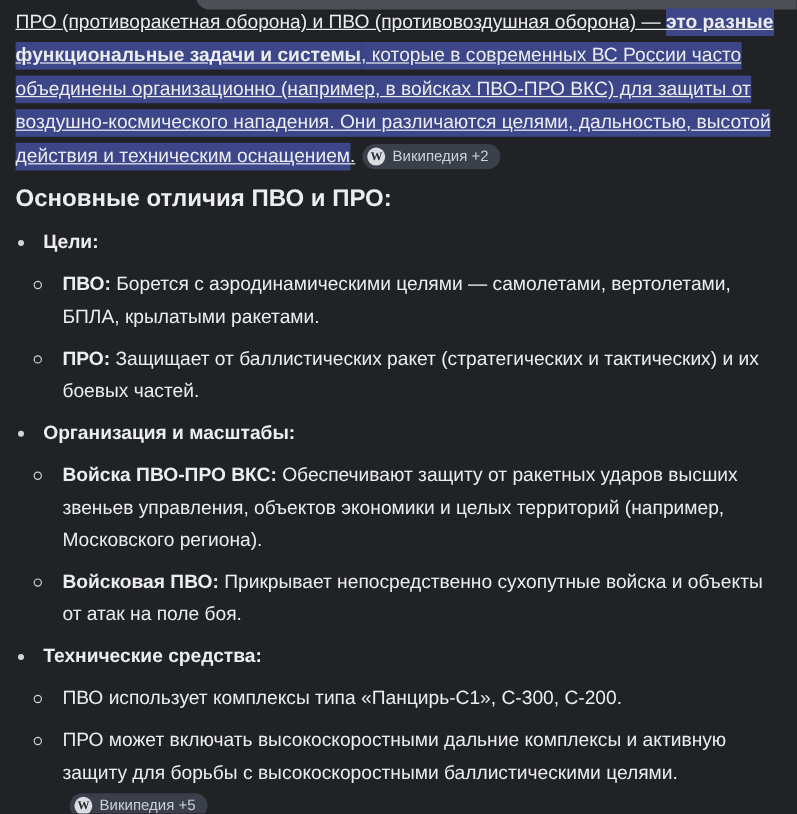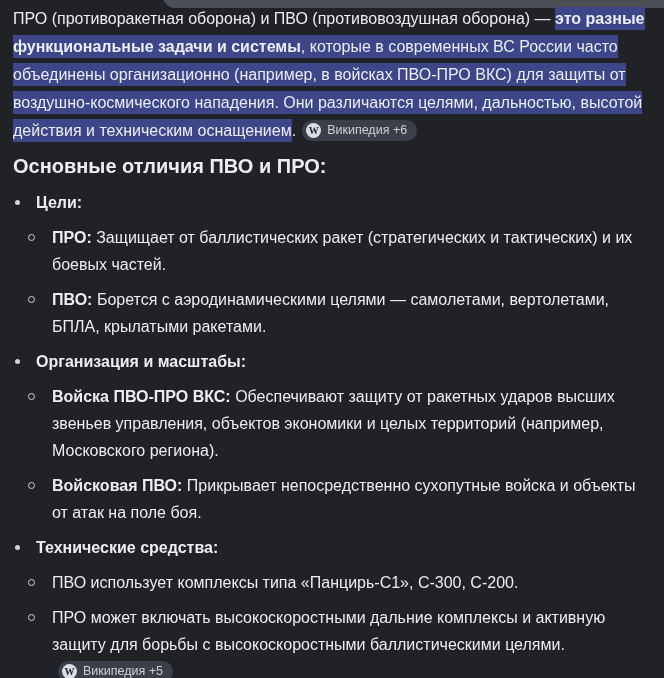--- a/index.html
+++ b/index.html
@@ -15,21 +15,21 @@
   }
   .top-edge {
     position: absolute;
     top: -8px; left: 163px; right: 0;
     height: 16px;
     background: #4d4f57;
     border-bottom-left-radius: 12px;
   }
   .content { position: relative; padding: 5px 13px 0; }
 
-  .intro { margin: 0; line-height: 28px; }
+  .intro { margin: 0; line-height: 28px; text-decoration: underline; }
   mark.hl {
     background: #3c4689;
     color: inherit;
     padding: 3px 0;
     -webkit-box-decoration-break: clone;
     box-decoration-break: clone;
   }
   .b { font-weight: bold; }
 
   h3 {
@@ -90,38 +90,38 @@
 </style>
 </head>
 <body>
 
 <div class="top-edge"></div>
 
 <div class="content">
 
   <p class="intro"><span>ПРО (противоракетная оборона) и ПВО (противовоздушная оборона) — </span><mark class="hl b">это разные функциональные задачи и системы</mark><mark class="hl">, которые в современных ВС России часто объединены организационно (например, в войсках ПВО-ПРО ВКС) для защиты от воздушно-космического нападения. Они различаются целями, дальностью, высотой действия и техническим оснащением</mark><span>.</span><button class="badge">
         <span class="wicon">W</span>
-        <span>Википедия +6</span>
+        <span>Википедия +2</span>
       </button></p>
 
   <h3>Основные отличия ПВО и ПРО:</h3>
 
   <ul class="l1">
 
     <li>
       <span class="dot"></span>
       <span class="sec-title">Цели:</span>
       <ul class="l2">
         <li>
           <span class="circ"></span>
-          <span class="b">ПРО:</span><span> Защищает от баллистических ракет (стратегических и тактических) и их боевых частей.</span>
+          <span class="b">ПВО:</span><span> Борется с аэродинамическими целями — самолетами, вертолетами, БПЛА, крылатыми ракетами.</span>
         </li>
         <li>
           <span class="circ"></span>
-          <span class="b">ПВО:</span><span> Борется с аэродинамическими целями — самолетами, вертолетами, БПЛА, крылатыми ракетами.</span>
+          <span class="b">ПРО:</span><span> Защищает от баллистических ракет (стратегических и тактических) и их боевых частей.</span>
         </li>
       </ul>
     </li>
 
     <li>
       <span class="dot"></span>
       <span class="sec-title">Организация и масштабы:</span>
       <ul class="l2">
         <li>
           <span class="circ"></span>

